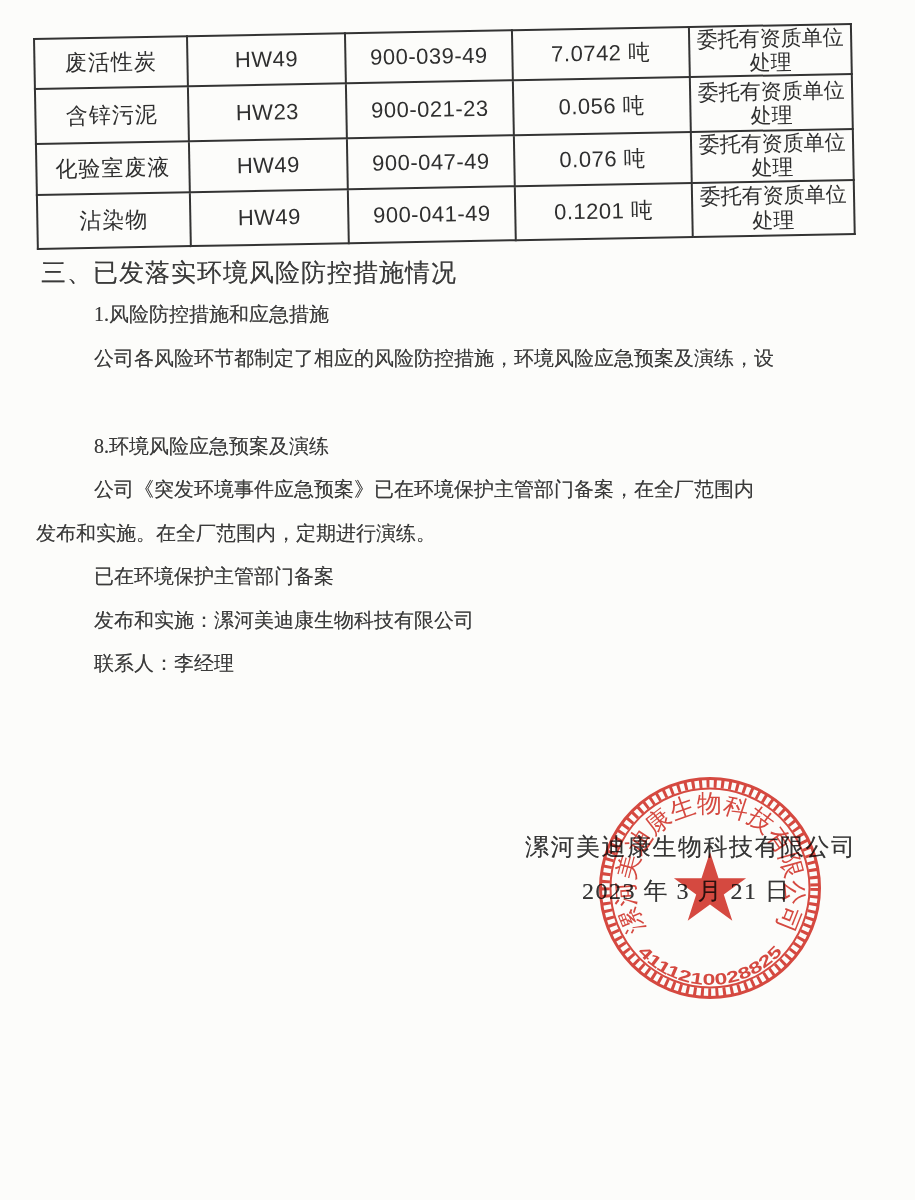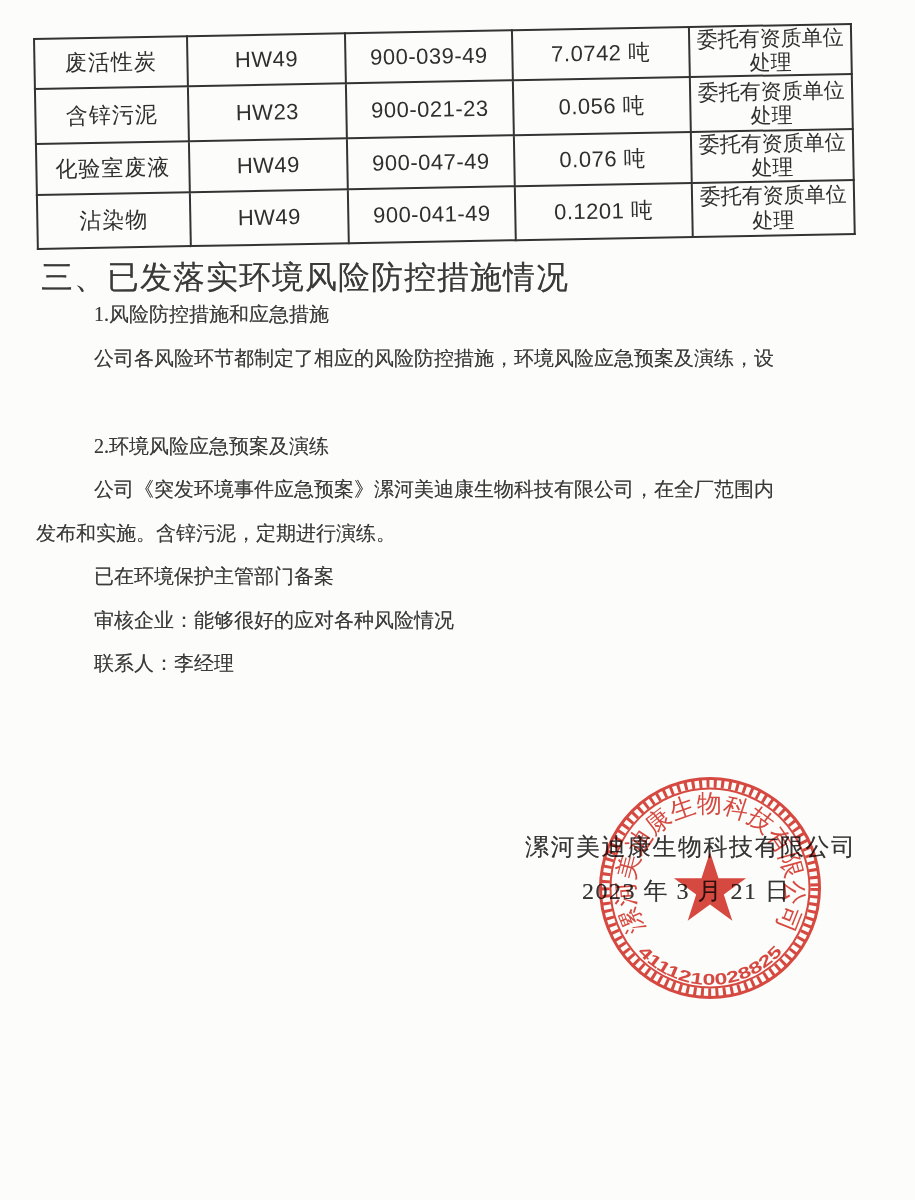--- a/index.html
+++ b/index.html
@@ -35,21 +35,21 @@
   .hw-table .disp { font-size:21px; letter-spacing:0; }
   
   .tl {
     position:absolute;
     white-space:nowrap;
     font-size:20px;
     color:#3a3a3a;
     line-height:1.2;
     text-shadow:0 0 0.5px rgba(50,50,50,.55);
   }
-  .tl.h { font-size:32px; letter-spacing:1px; }
+  .tl.h { font-size:25px; letter-spacing:1px; }
   
   .signoff { position:absolute; white-space:nowrap; font-size:24px; color:#353535; letter-spacing:1.5px; text-shadow:0 0 0.5px rgba(50,50,50,.5); }
   
   .stamp {
     position:absolute;
     left:596px; top:774px;
     mix-blend-mode:multiply;
     opacity:0.92;
   }
 </style>
@@ -106,25 +106,25 @@
           <div>委托有资质单位</div>
           <div>处理</div>
         </td>
       </tr>
     </tbody>
   </table>
 
   <div class="tl h" style="left:41px;  top:258px">三、已发落实环境风险防控措施情况</div>
   <div class="tl" style="left:94px;  top:302px">1.风险防控措施和应急措施</div>
   <div class="tl" style="left:94px;  top:346px">公司各风险环节都制定了相应的风险防控措施，环境风险应急预案及演练，设</div>
-  <div class="tl" style="left:94px;  top:434px">2.环境风险应急预案及演练</div>
-  <div class="tl" style="left:94px;  top:477px">公司《突发环境事件应急预案》漯河美迪康生物科技有限公司，在全厂范围内</div>
-  <div class="tl" style="left:36px;  top:521px">发布和实施。含锌污泥，定期进行演练。</div>
+  <div class="tl" style="left:94px;  top:434px">8.环境风险应急预案及演练</div>
+  <div class="tl" style="left:94px;  top:477px">公司《突发环境事件应急预案》已在环境保护主管部门备案，在全厂范围内</div>
+  <div class="tl" style="left:36px;  top:521px">发布和实施。在全厂范围内，定期进行演练。</div>
   <div class="tl" style="left:94px;  top:564px">已在环境保护主管部门备案</div>
-  <div class="tl" style="left:94px;  top:608px">审核企业：能够很好的应对各种风险情况</div>
+  <div class="tl" style="left:94px;  top:608px">发布和实施：漯河美迪康生物科技有限公司</div>
   <div class="tl" style="left:94px;  top:651px">联系人：李经理</div>
 
   <div class="signoff" style="left:525px; top:831px">漯河美迪康生物科技有限公司</div>
   <div class="signoff" style="left:582px; top:875px">2023 年 3 月 21 日</div>
 
   <svg class="stamp" width="228" height="228" viewBox="0 0 228 228" xmlns="http://www.w3.org/2000/svg">
     <g fill="none" stroke="#d53a31">
       <circle cx="114" cy="114" r="109.5" stroke-width="3"></circle>
       <circle cx="114" cy="114" r="99.5" stroke-width="2"></circle>
       <circle cx="114" cy="114" r="104.5" stroke-width="8.5" stroke-dasharray="3 4.4"></circle>

